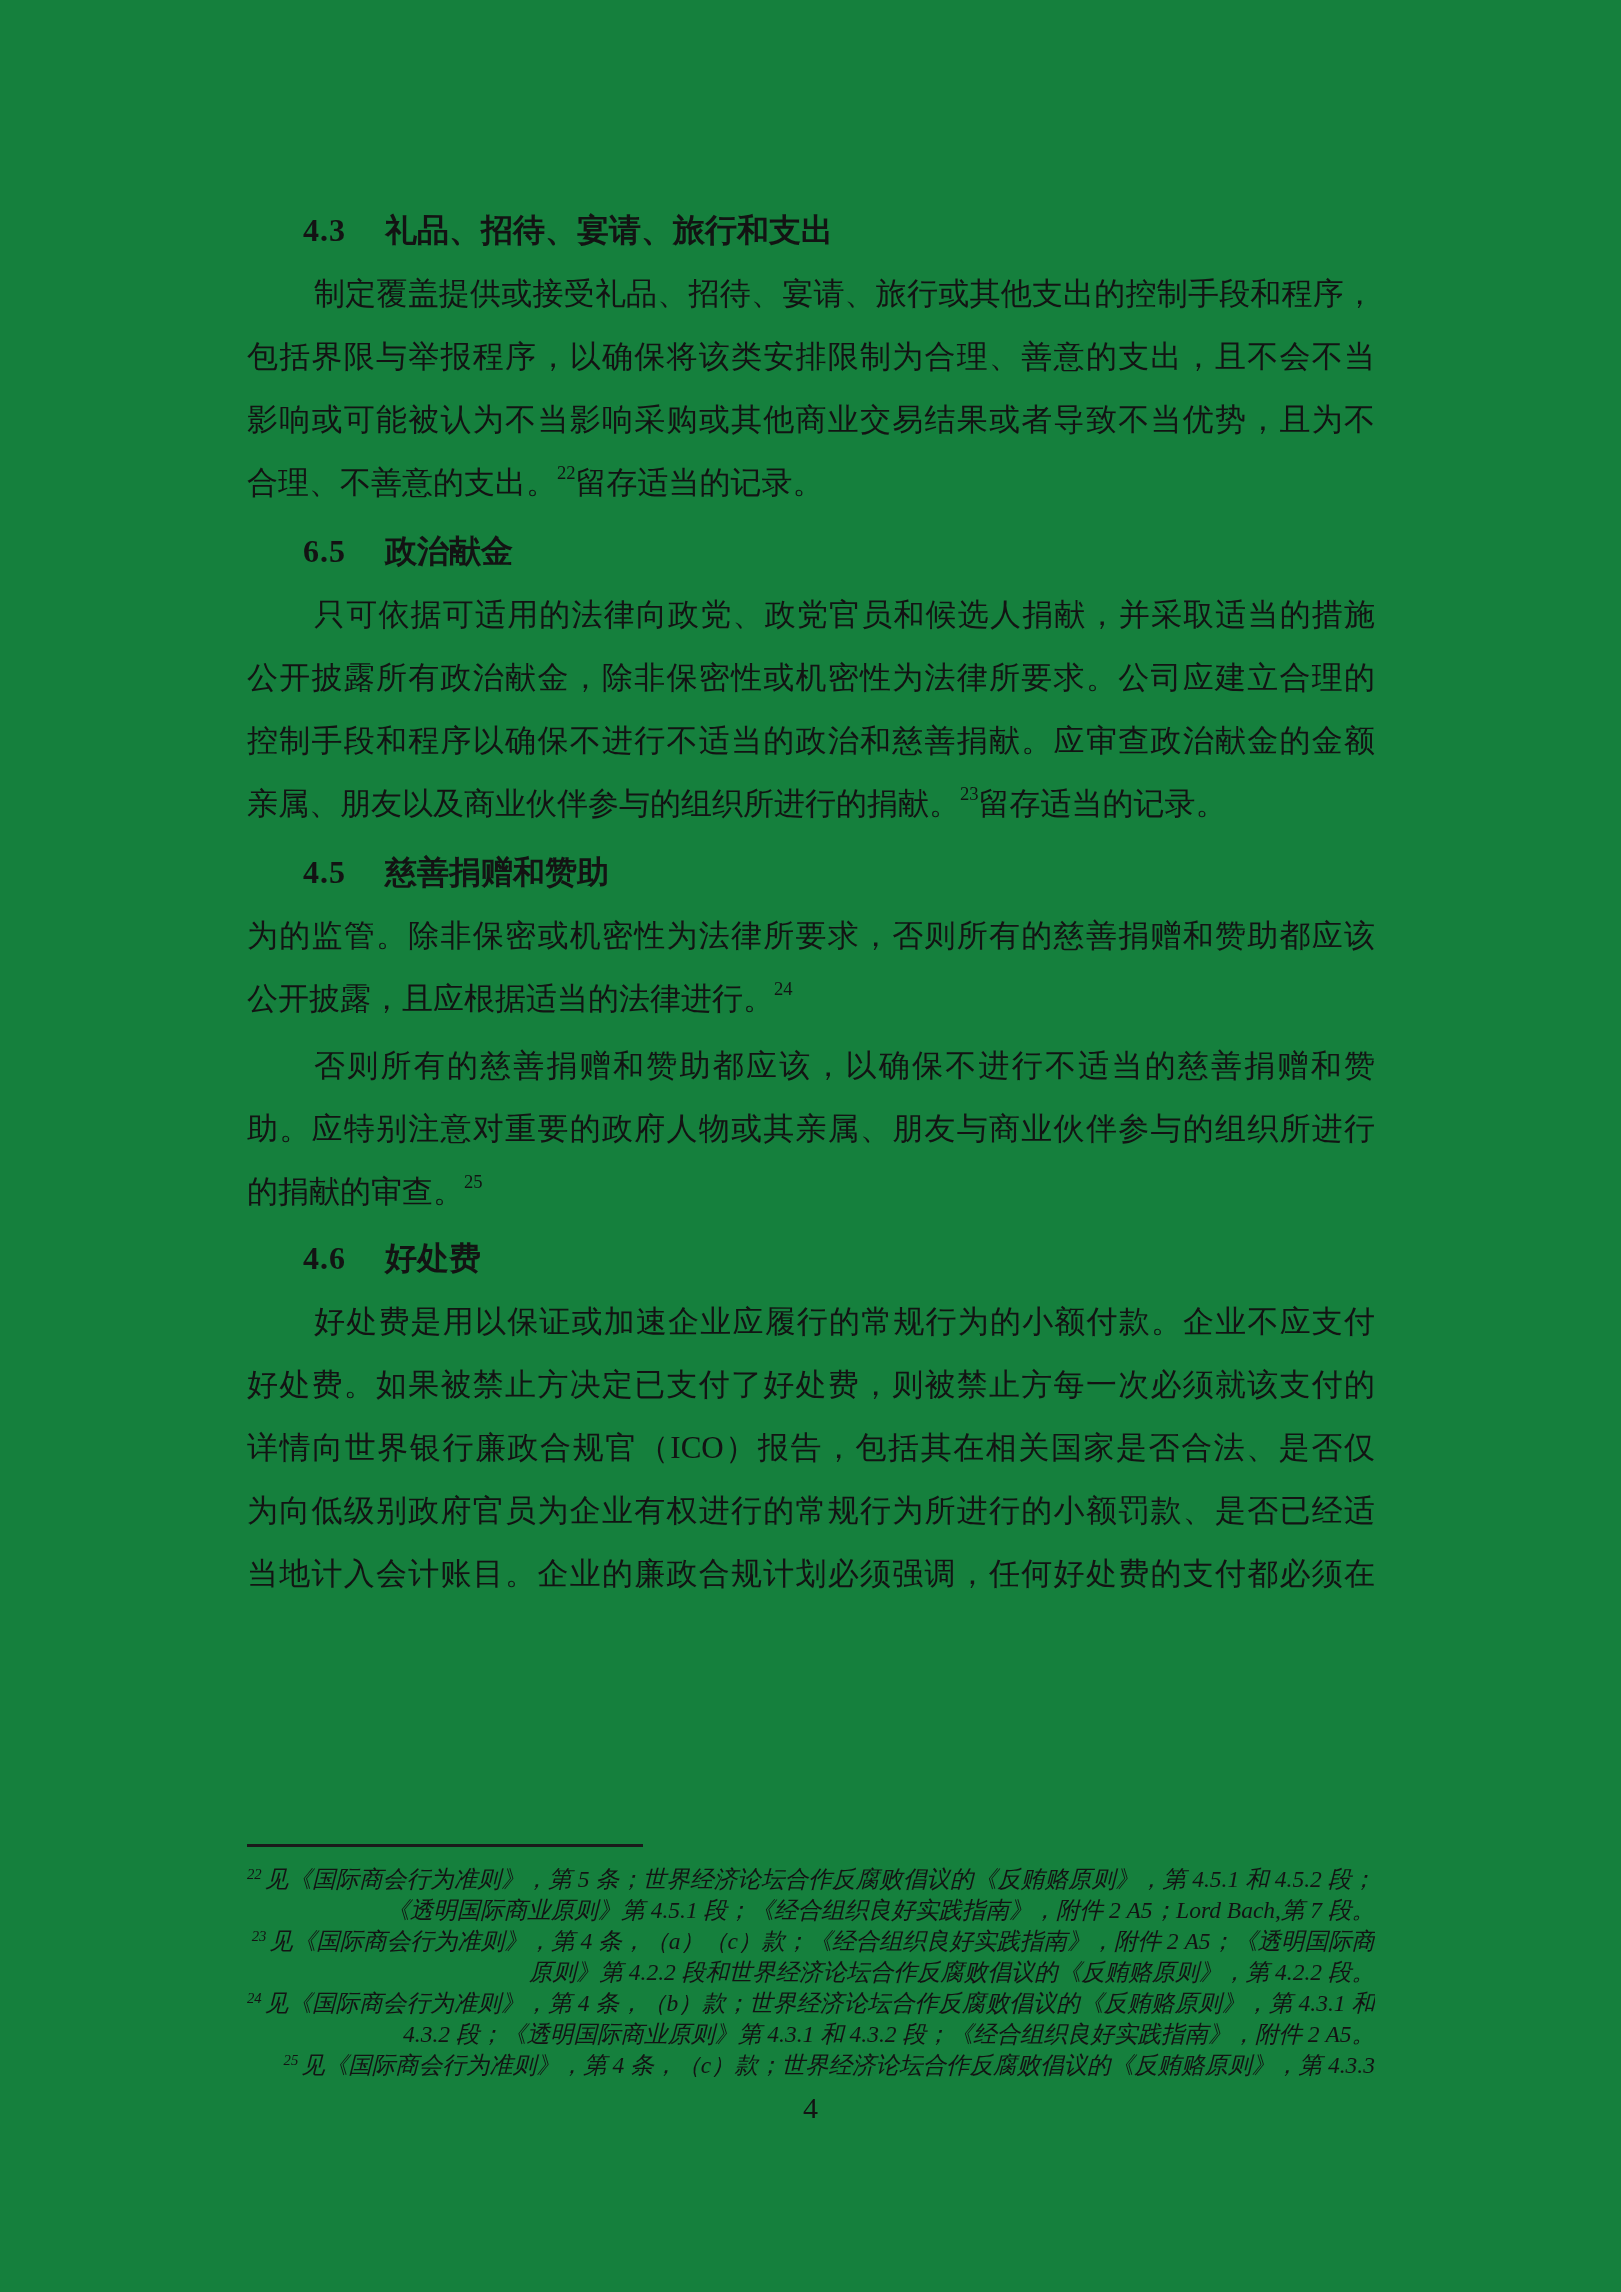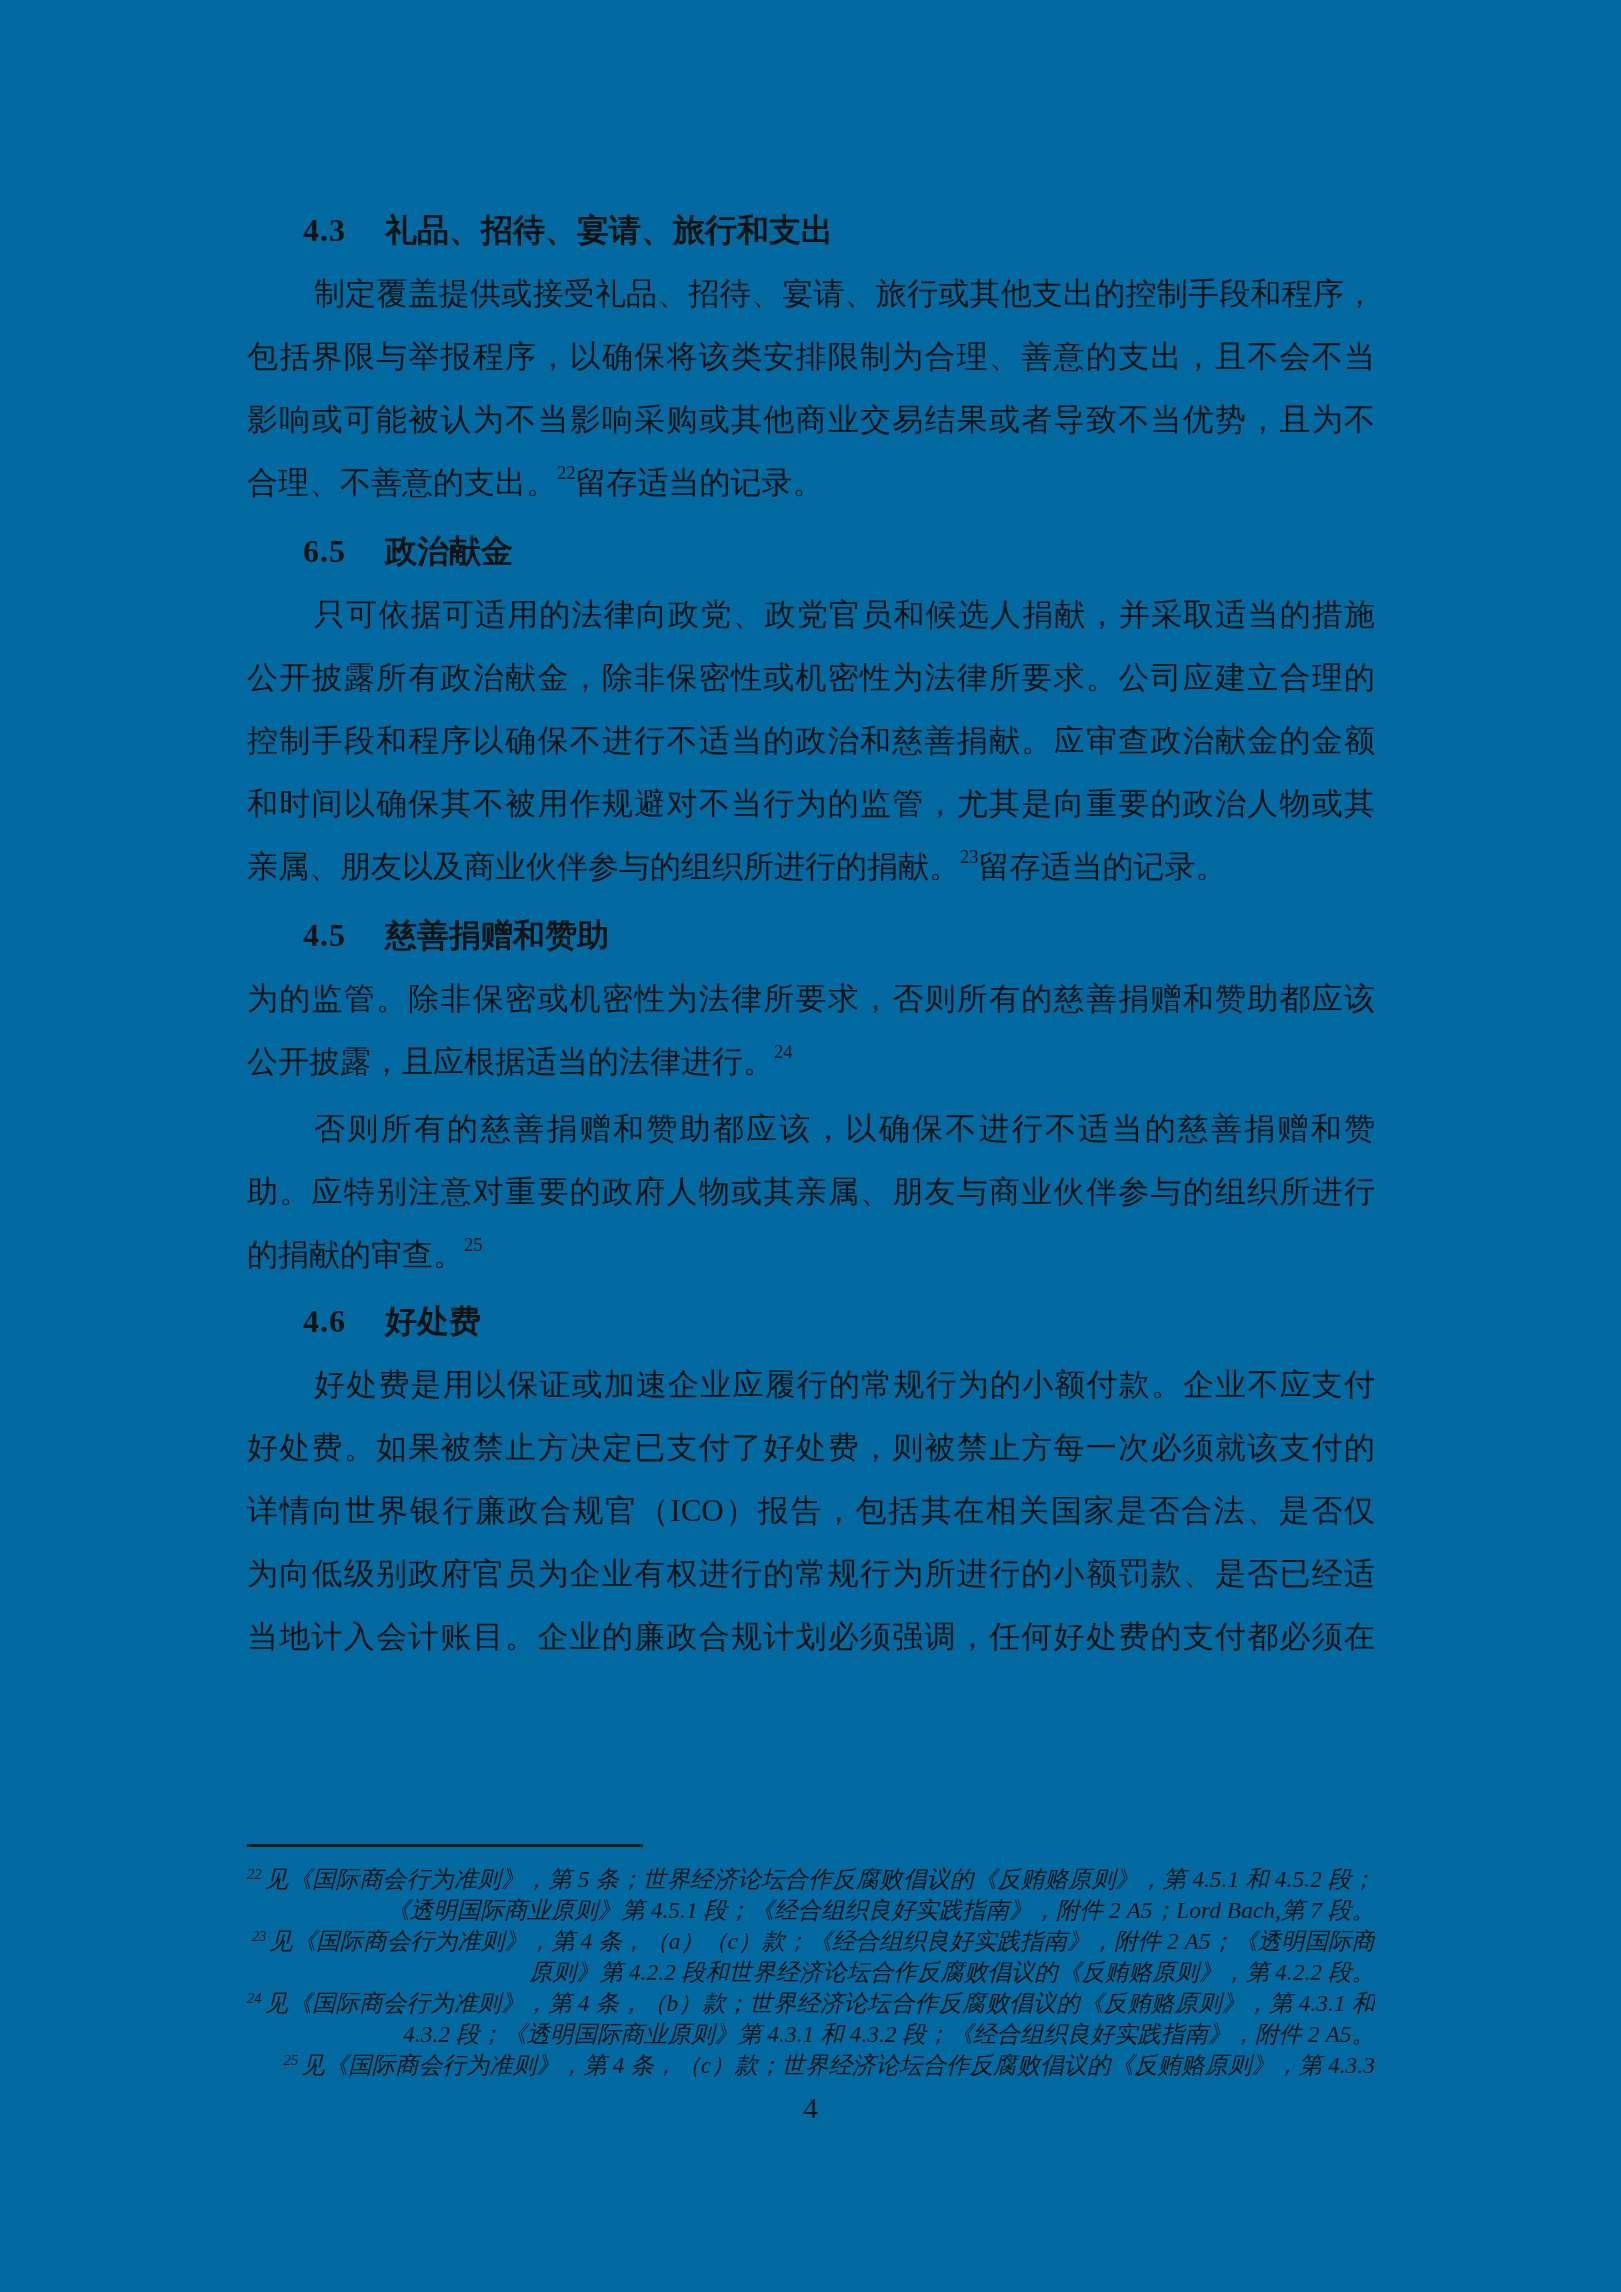--- a/index.html
+++ b/index.html
@@ -5,21 +5,21 @@
 <style>
   html, body {
     margin: 0;
     padding: 0;
     background: #ffffff;
   }
   .page {
     position: relative;
     width: 1621px;
     height: 2293px;
-    background: #0369a1;
+    background: #15803d;
     color: #131313;
     font-family: "Liberation Serif", "DejaVu Serif", serif;
     overflow: hidden;
   }
   .body-block {
     position: absolute;
     left: 247px;
     top: 199px;
     width: 1128px;
   }
@@ -105,21 +105,20 @@
     <h2 class="tline heading"><span class="hnum">4.3</span><span class="htitle">礼品、招待、宴请、旅行和支出</span></h2>
     <p class="tline just first"><span>制定覆盖提供或接受礼品、招待、宴请、旅行或其他支出的控制手段和程序，</span></p>
     <p class="tline just"><span>包括界限与举报程序，以确保将该类安排限制为合理、善意的支出，且不会不当</span></p>
     <p class="tline just"><span>影响或可能被认为不当影响采购或其他商业交易结果或者导致不当优势，且为不</span></p>
     <p class="tline"><span>合理、不善意的支出。</span><sup class="ref">22</sup><span>留存适当的记录。</span></p>
 
     <h2 class="tline heading mt6"><span class="hnum">6.5</span><span class="htitle">政治献金</span></h2>
     <p class="tline just first"><span>只可依据可适用的法律向政党、政党官员和候选人捐献，并采取适当的措施</span></p>
     <p class="tline just"><span>公开披露所有政治献金，除非保密性或机密性为法律所要求。公司应建立合理的</span></p>
     <p class="tline just"><span>控制手段和程序以确保不进行不适当的政治和慈善捐献。应审查政治献金的金额</span></p>
-    <p class="tline just"><span>和时间以确保其不被用作规避对不当行为的监管，尤其是向重要的政治人物或其</span></p>
     <p class="tline"><span>亲属、朋友以及商业伙伴参与的组织所进行的捐献。</span><sup class="ref">23</sup><span>留存适当的记录。</span></p>
 
     <h2 class="tline heading mt6"><span class="hnum">4.5</span><span class="htitle">慈善捐赠和赞助</span></h2>
     <p class="tline just"><span>为的监管。除非保密或机密性为法律所要求，否则所有的慈善捐赠和赞助都应该</span></p>
     <p class="tline"><span>公开披露，且应根据适当的法律进行。</span><sup class="ref">24</sup></p>
     <p class="tline just first mt4"><span>否则所有的慈善捐赠和赞助都应该，以确保不进行不适当的慈善捐赠和赞</span></p>
     <p class="tline just"><span>助。应特别注意对重要的政府人物或其亲属、朋友与商业伙伴参与的组织所进行</span></p>
     <p class="tline"><span>的捐献的审查。</span><sup class="ref">25</sup></p>
 
     <h2 class="tline heading mt4"><span class="hnum">4.6</span><span class="htitle">好处费</span></h2>

